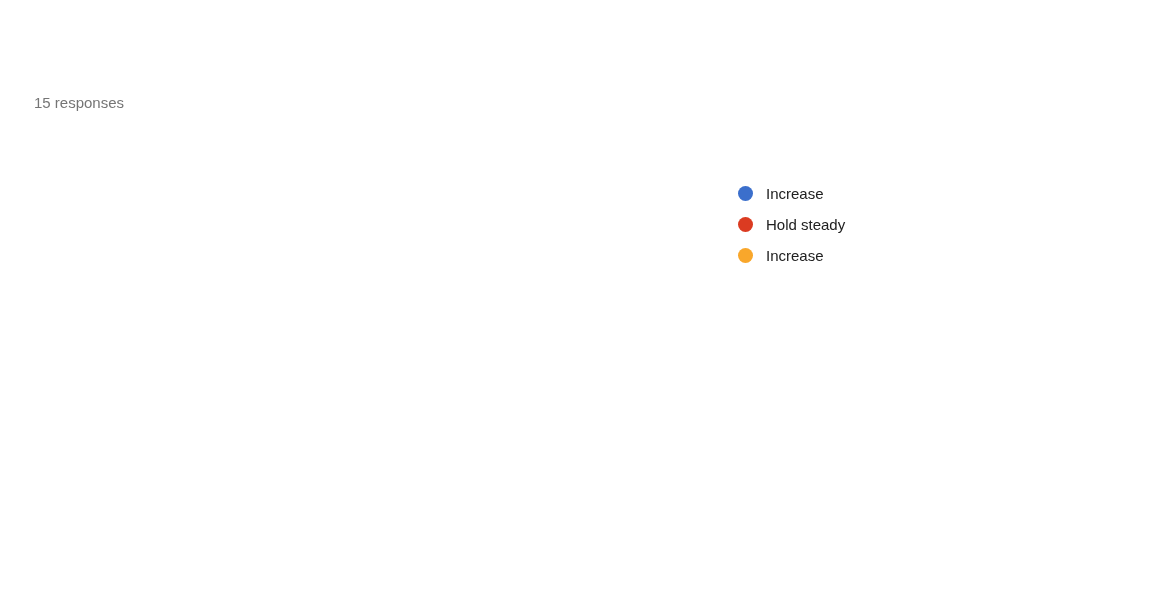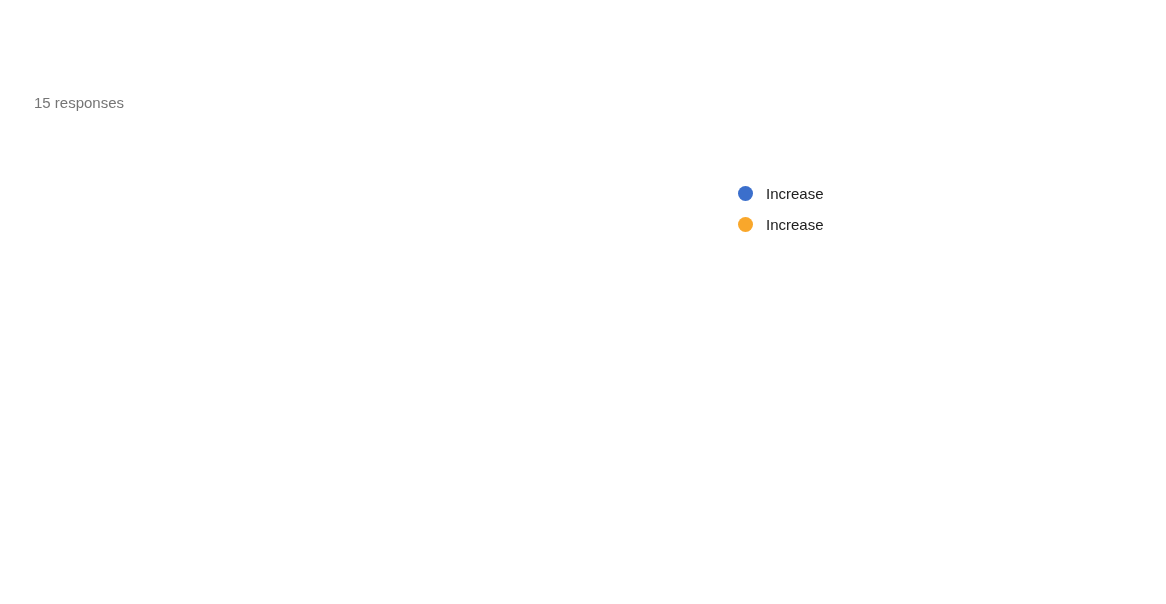--- a/index.html
+++ b/index.html
@@ -118,20 +118,24 @@
   <div class="chart-area">
 
 
     <div class="legend">
 
       <div class="legend-item">
         <span class="legend-swatch" style="background:#3B6FCC"></span>
         <span class="legend-label">Increase</span>
       </div>
 
+      <div class="legend-item">
+        <span class="legend-swatch" style="background:#DB3B21"></span>
+        <span class="legend-label">Hold steady</span>
+      </div>
 
       <div class="legend-item">
         <span class="legend-swatch" style="background:#F9A72B"></span>
         <span class="legend-label">Increase</span>
       </div>
 
     </div>
   </div>
 </div>
 

